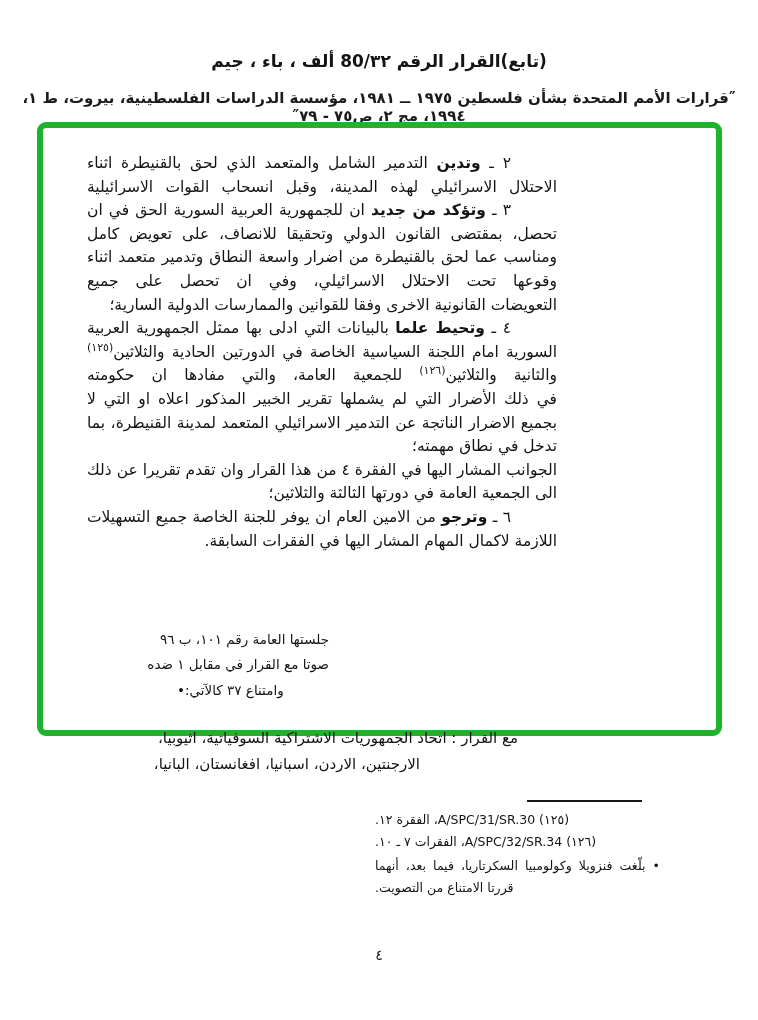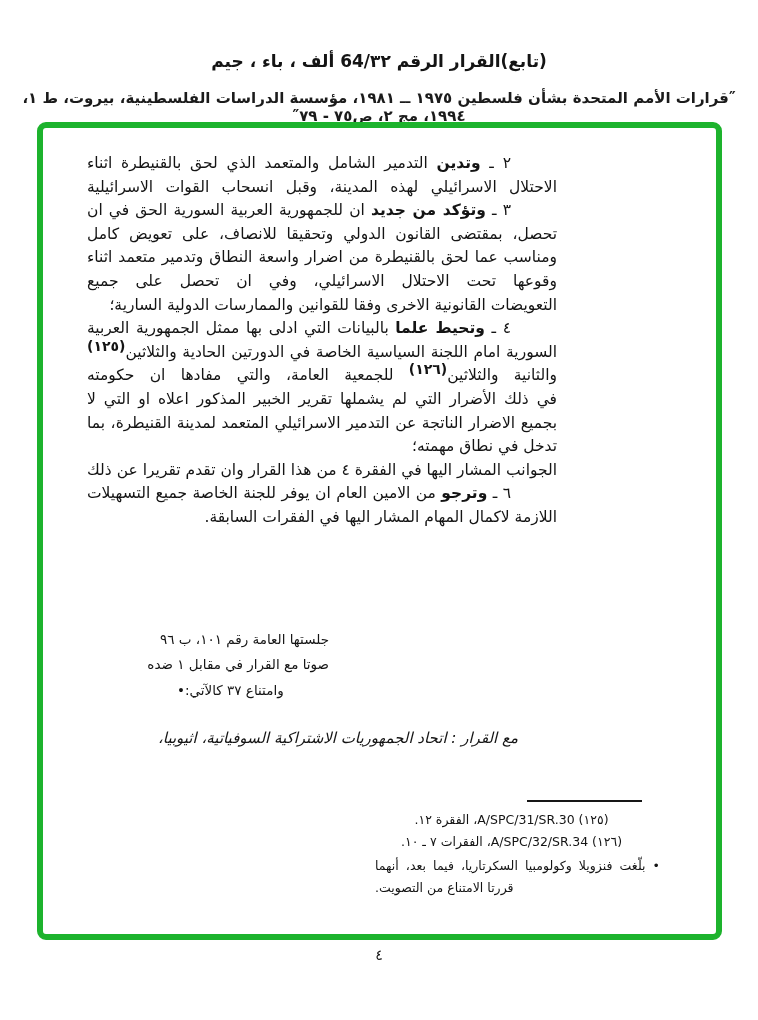--- a/index.html
+++ b/index.html
@@ -9,103 +9,105 @@
   }
   .title{
     position:absolute;top:51px;left:0;right:0;text-align:center;
     direction:rtl;font-size:17px;font-weight:bold;letter-spacing:.2px;
   }
   .source{
     position:absolute;top:89px;left:0;right:0;text-align:center;
     direction:rtl;font-size:15px;font-weight:bold;color:#1b1b1b;
   }
   .frame{
-    position:absolute;left:37px;top:122px;width:685px;height:818px;
+    position:absolute;left:37px;top:122px;width:685px;height:614px;
     border:6px solid #1db32d;border-radius:9px;box-sizing:border-box;
   }
   
   .textcol{
     position:absolute;top:24px;right:159px;width:470px;direction:rtl;
   }
   .bline{
     font-size:15.5px;line-height:23.6px;
     text-align:justify;text-align-last:justify;
     white-space:nowrap;
     overflow:visible;
   }
   .bline{white-space:normal;}
   .bline.ind{padding-right:46px;}
   .bline.end{text-align-last:right;}
   .bline b{font-weight:bold;}
-  .bline sup{font-size:14px;vertical-align:super;line-height:0;font-weight:bold;}
+  .bline sup{font-size:11px;vertical-align:super;line-height:0;}
   
   .adoption{
     position:absolute;top:499px;left:134px;width:152px;direction:rtl;
   }
   .aline{
     font-size:13.5px;line-height:25.4px;text-align:left;white-space:nowrap;
   }
   
   .vote{
     position:absolute;top:597px;right:198px;width:428px;direction:rtl;
   }
-  .vline{font-size:15px;line-height:26px;text-align:right;font-style:italic;}
+  .vline{font-size:15px;line-height:26px;text-align:right;}
   .vline.cont{padding-right:98px;}
   
   .footnotes{
     position:absolute;top:672px;right:56px;width:285px;direction:rtl;
   }
   .fsep{
     width:115px;border-top:2px solid #161616;margin:0 18px 7px 0;height:0;
   }
   .fnrow{
-    font-size:12.5px;line-height:22px;text-align:center;padding-right:12px;
+    font-size:12.5px;line-height:22px;text-align:left;padding-right:12px;
     white-space:nowrap;
   }
   .fbullet{
     font-size:12.5px;line-height:22px;margin-top:2px;
     text-align:justify;text-align-last:left;
   }
   .pagenum{
     position:absolute;top:947px;left:0;right:0;text-align:center;
     font-size:14px;
   }
 </style>
 </head>
 <body>
 
-<div class="title">(تابع)القرار الرقم 64/٣٢ ألف ، باء ، جيم</div>
+<div class="title">(تابع)القرار الرقم 80/٣٢ ألف ، باء ، جيم</div>
 <div class="source">″قرارات الأمم المتحدة بشأن فلسطين ١٩٧٥ ــ ١٩٨١، مؤسسة الدراسات الفلسطينية، بيروت، ط ١، ١٩٩٤، مج ٢، ص٧٥ - ٧٩″</div>
 
 <div class="frame">
   <div class="textcol" id="bodycol">
       <div class="bline ind">٢ ـ <b>وتدين</b> التدمير الشامل والمتعمد الذي لحق بالقنيطرة اثناء</div>
       <div class="bline">الاحتلال الاسرائيلي لهذه المدينة، وقبل انسحاب القوات الاسرائيلية</div>
       <div class="bline ind">٣ ـ <b>وتؤكد من جديد</b> ان للجمهورية العربية السورية الحق في ان</div>
       <div class="bline">تحصل، بمقتضى القانون الدولي وتحقيقا للانصاف، على تعويض كامل</div>
       <div class="bline">ومناسب عما لحق بالقنيطرة من اضرار واسعة النطاق وتدمير متعمد اثناء</div>
       <div class="bline">وقوعها تحت الاحتلال الاسرائيلي، وفي ان تحصل على جميع</div>
       <div class="bline end">التعويضات القانونية الاخرى وفقا للقوانين والممارسات الدولية السارية؛</div>
       <div class="bline ind">٤ ـ <b>وتحيط علما</b> بالبيانات التي ادلى بها ممثل الجمهورية العربية</div>
       <div class="bline">السورية امام اللجنة السياسية الخاصة في الدورتين الحادية والثلاثين<sup>(١٢٥)</sup></div>
       <div class="bline">والثانية والثلاثين<sup>(١٢٦)</sup> للجمعية العامة، والتي مفادها ان حكومته</div>
       <div class="bline">في ذلك الأضرار التي لم يشملها تقرير الخبير المذكور اعلاه او التي لا</div>
       <div class="bline">بجميع الاضرار الناتجة عن التدمير الاسرائيلي المتعمد لمدينة القنيطرة، بما</div>
       <div class="bline end">تدخل في نطاق مهمته؛</div>
       <div class="bline">الجوانب المشار اليها في الفقرة ٤ من هذا القرار وان تقدم تقريرا عن ذلك</div>
+      <div class="bline end">الى الجمعية العامة في دورتها الثالثة والثلاثين؛</div>
       <div class="bline ind">٦ ـ <b>وترجو</b> من الامين العام ان يوفر للجنة الخاصة جميع التسهيلات</div>
       <div class="bline end">اللازمة لاكمال المهام المشار اليها في الفقرات السابقة.</div>
     </div>
   <div class="adoption" id="adoption">
       <div class="aline">جلستها العامة رقم ١٠١، ب ٩٦</div>
       <div class="aline">صوتا مع القرار في مقابل ١ ضده</div>
       <div class="aline">وامتناع ٣٧ كالآتي:•</div>
     </div>
   <div class="vote" id="vote">
       <div class="vline">مع القرار : اتحاد الجمهوريات الاشتراكية السوفياتية، اثيوبيا،</div>
+      <div class="vline cont">الارجنتين، الاردن، اسبانيا، افغانستان، البانيا،</div>
     </div>
   <div class="footnotes">
     <div class="fsep"></div>
     <div id="fnlist">
         <div class="fnrow">(١٢٥) A/SPC/31/SR.30، الفقرة ١٢.</div>
         <div class="fnrow">(١٢٦) A/SPC/32/SR.34، الفقرات ٧ ـ ١٠.</div>
       </div>
     <div class="fbullet" id="fbullet">• بلّغت فنزويلا وكولومبيا السكرتاريا، فيما بعد، أنهما قررتا الامتناع من التصويت.</div>
   </div>
 </div>

